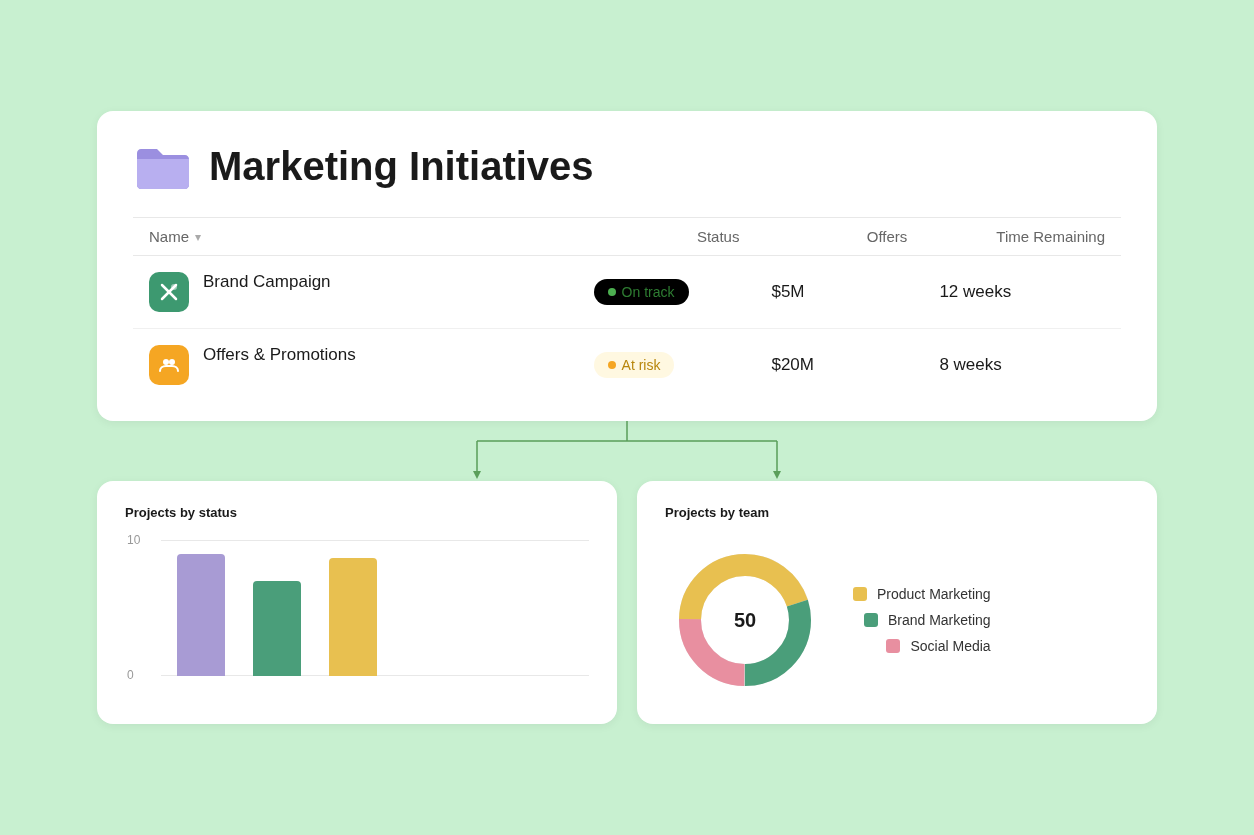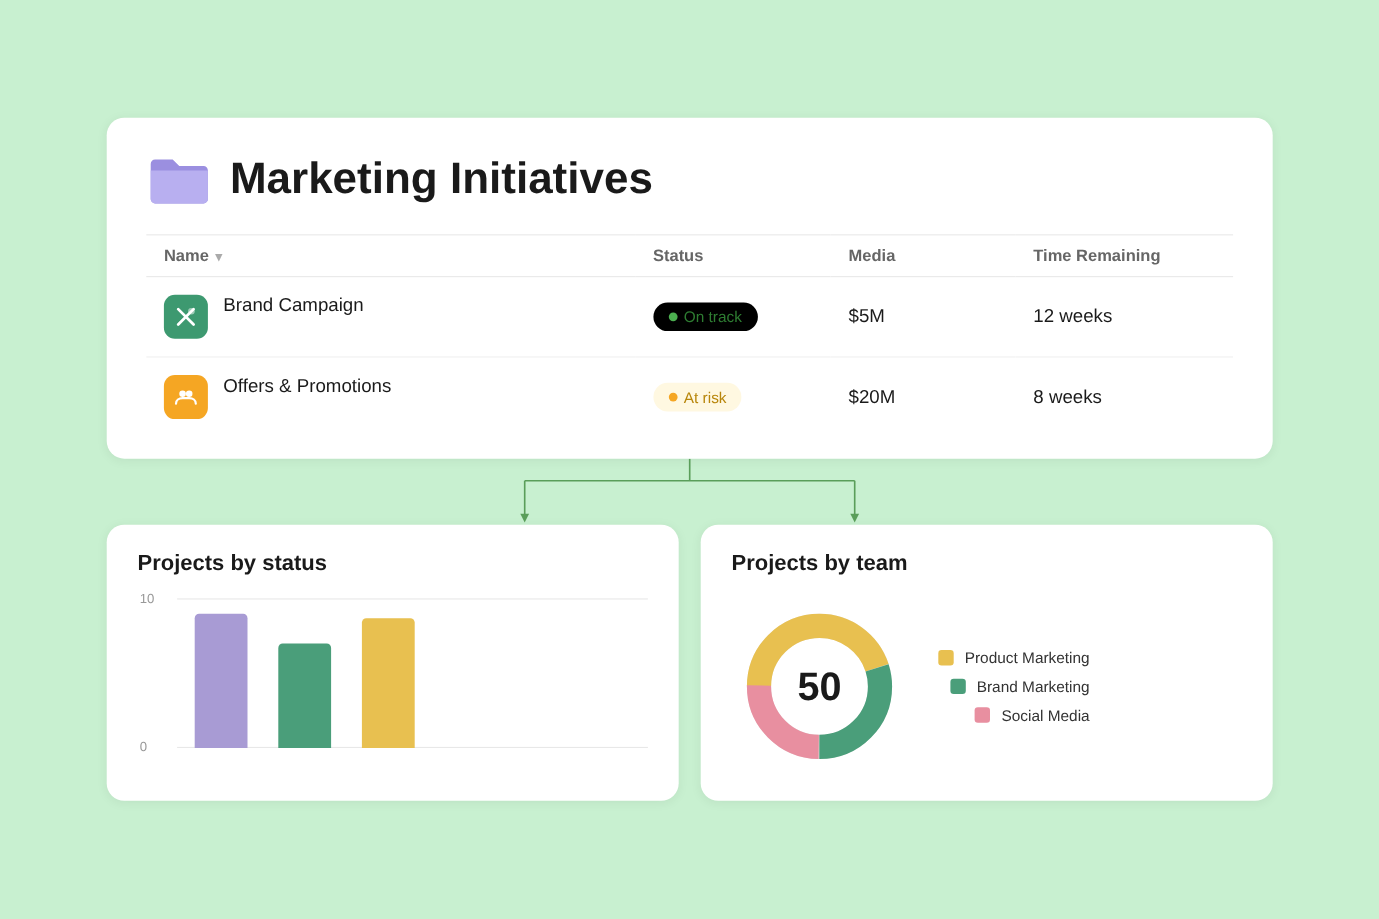--- a/index.html
+++ b/index.html
@@ -47,22 +47,22 @@
       font-weight: 700;
       color: #1a1a1a;
     }
 
     
     .table {
       width: 100%;
       border-collapse: collapse;
     }
     .table th {
-      text-align: left;
-      font-weight: 700;
+      text-align: right;
+      font-weight: 400;
       color: #666;
       font-size: 15px;
       padding: 10px 16px;
       border-top: 1px solid #e8e8e8;
       border-bottom: 1px solid #e8e8e8;
     }
     .table th:first-child { width: 45%; }
     .table th:nth-child(2) { width: 18%; }
     .table th:nth-child(3) { width: 17%; }
     .table th:nth-child(4) { width: 20%; }
@@ -140,21 +140,21 @@
       gap: 20px;
     }
     .bottom-card {
       background: #fff;
       border-radius: 16px;
       padding: 24px 28px;
       flex: 1;
       box-shadow: 0 2px 10px rgba(0,0,0,0.06);
     }
     .chart-title {
-      font-size: 20px;
+      font-size: 13px;
       font-weight: 600;
       color: #1a1a1a;
       margin-bottom: 20px;
     }
 
     
     .bar-chart-area {
       position: relative;
       height: 160px;
       display: flex;
@@ -208,21 +208,21 @@
     .donut-svg-container {
       position: relative;
       width: 160px;
       height: 160px;
       flex-shrink: 0;
     }
     .donut-center-text {
       position: absolute;
       top: 50%; left: 50%;
       transform: translate(-50%, -50%);
-      font-size: 36px;
+      font-size: 20px;
       font-weight: 700;
       color: #1a1a1a;
     }
     .legend {
       display: flex;
       flex-direction: column;
       gap: 10px;
       align-items: flex-end;
     }
     .legend-item {
@@ -258,21 +258,21 @@
     <table class="table">
       <thead>
         <tr>
           <th>
             <div class="th-name-row">
               <span>Name</span>
               <span class="sort-icon">▾</span>
             </div>
           </th>
           <th>Status</th>
-          <th>Media</th>
+          <th>Offers</th>
           <th>Time Remaining</th>
         </tr>
       </thead>
       <tbody id="table-body">
       <tr>
       <td>
         <div class="name-cell">
           <div class="row-icon" style="background:#3d9970">
                   <svg width="22" height="22" viewBox="0 0 22 22" fill="none">
                     <line x1="4" y1="18" x2="18" y2="4" stroke="white" stroke-width="2.5" stroke-linecap="round"></line>

